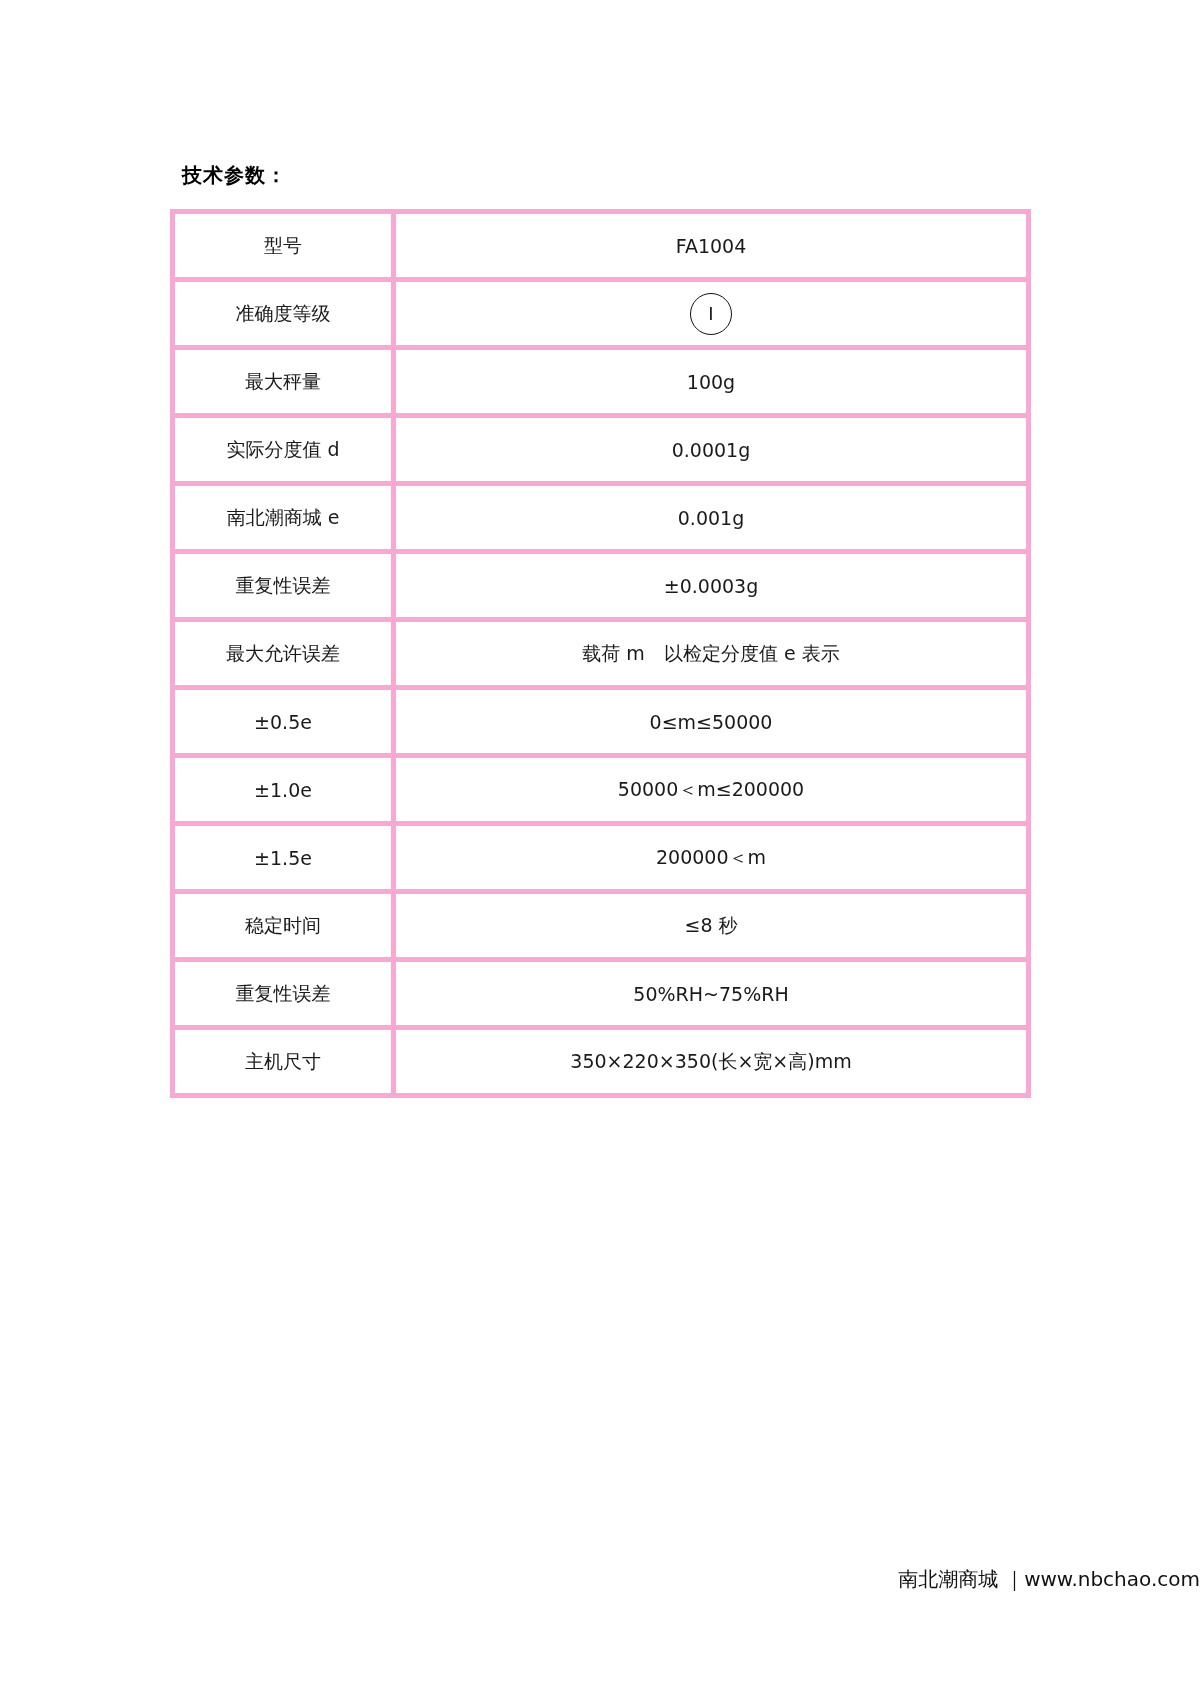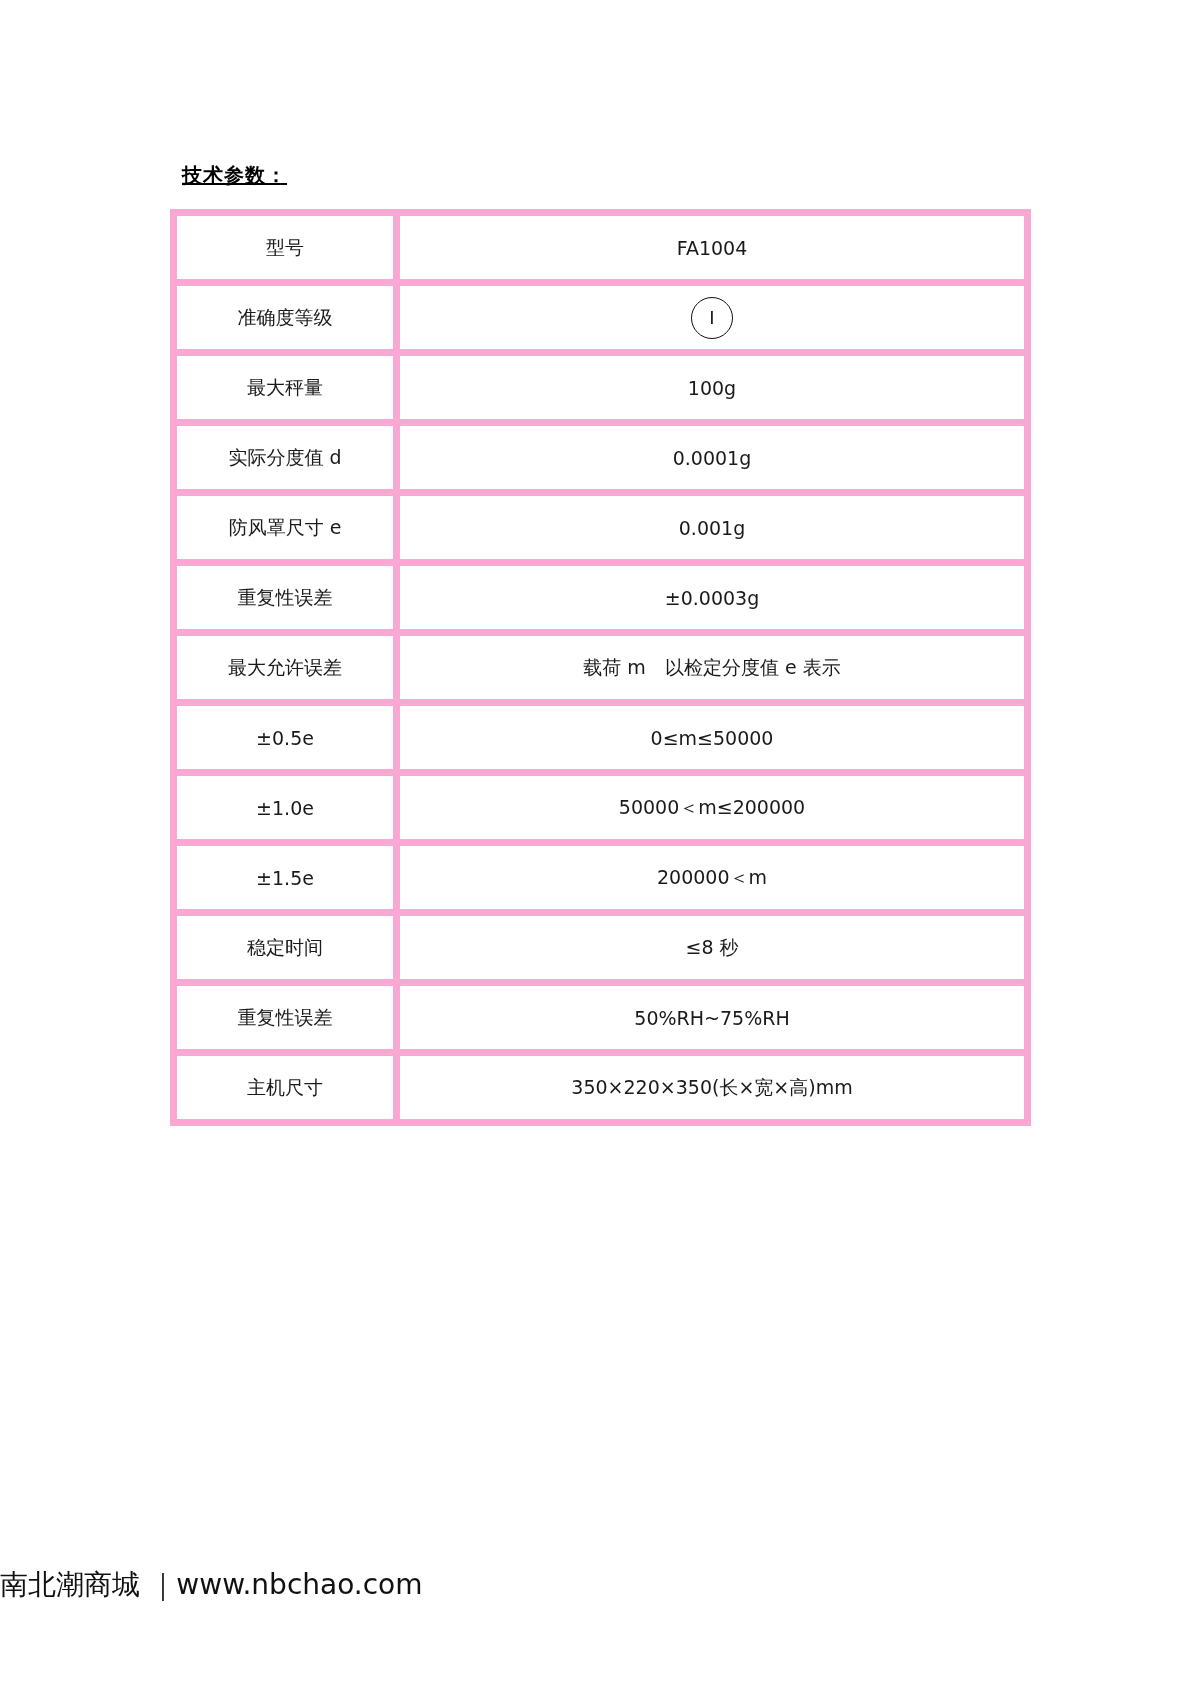--- a/index.html
+++ b/index.html
@@ -2,39 +2,39 @@
 <html><head>
   <meta charset="utf-8">
   <style>
     html, body { margin: 0; padding: 0; background: #ffffff; }
     body {
       width: 1200px; height: 1697px; position: relative; overflow: hidden;
       font-family: "DejaVu Sans", "Liberation Sans", sans-serif; color: #111;
     }
     .heading {
       position: absolute; left: 182px; top: 162px;
-      font-size: 20px; font-weight: bold; letter-spacing: 1px; color: #000; text-decoration: underline;
+      font-size: 20px; font-weight: bold; letter-spacing: 1px; color: #000;
     }
     table.spec {
       position: absolute; left: 170px; top: 209px;
       width: 861px; border-collapse: collapse; table-layout: fixed;
     }
     table.spec td {
-      border: 7px solid #f9a8d4; height: 63px; padding: 0;
+      border: 5px solid #f9a8d4; height: 63px; padding: 0;
       text-align: center; vertical-align: middle; font-size: 19px; color: #1a1a1a;
     }
     table.spec td.label { width: 216px; }
     .circle-mark {
       display: inline-flex; align-items: center; justify-content: center;
       width: 40px; height: 40px; border: 1.5px solid #111; border-radius: 50%;
       font-size: 18px; line-height: 1;
     }
     .footer {
       position: absolute; left: 0; width: 1200px; top: 1566px;
-      text-align: left; font-size: 28px; color: #111;
+      text-align: right; font-size: 20px; color: #111;
     }
   </style>
 </head>
 <body>
 
 <div class="heading">技术参数：</div>
 
 <table class="spec">
   <tbody>
     <tr>
@@ -47,21 +47,21 @@
       </tr>
     <tr>
         <td class="label">最大秤量</td>
         <td>100g</td>
       </tr>
     <tr>
         <td class="label">实际分度值 d</td>
         <td>0.0001g</td>
       </tr>
     <tr>
-        <td class="label">防风罩尺寸 e</td>
+        <td class="label">南北潮商城 e</td>
         <td>0.001g</td>
       </tr>
     <tr>
         <td class="label">重复性误差</td>
         <td>±0.0003g</td>
       </tr>
     <tr>
         <td class="label">最大允许误差</td>
         <td>载荷 m　以检定分度值 e 表示</td>
       </tr>

